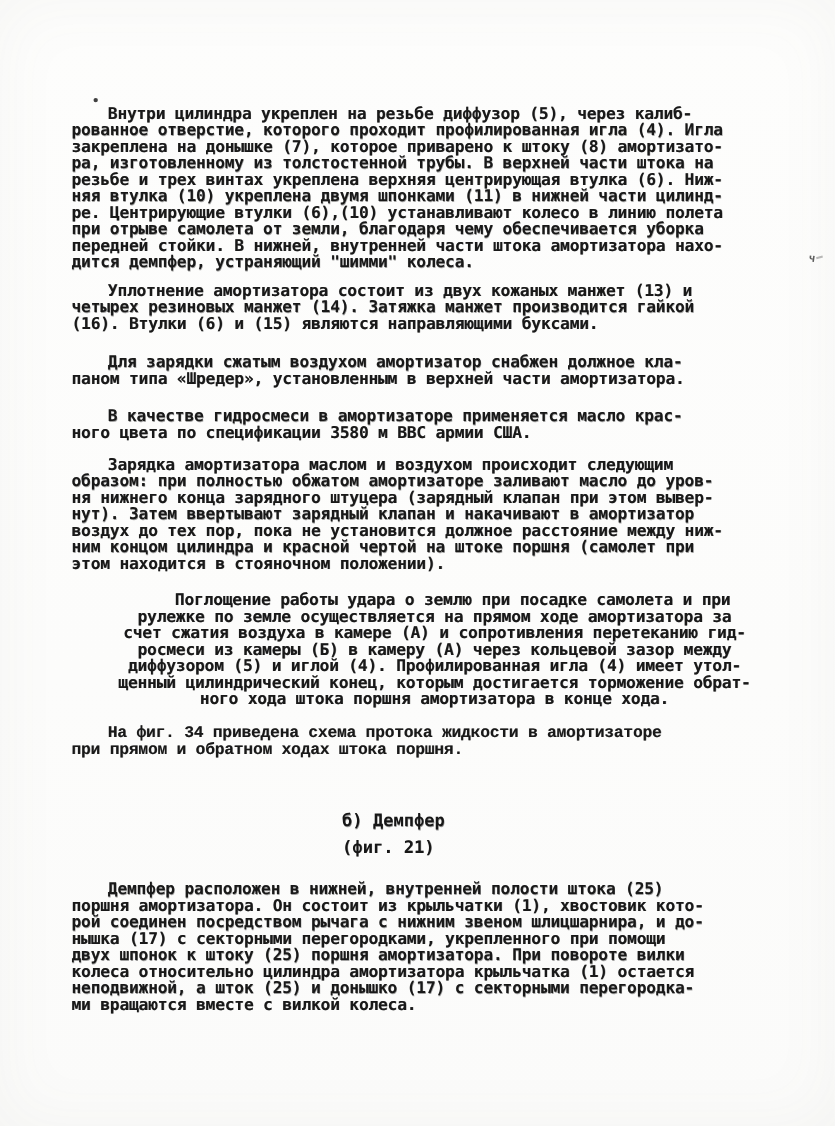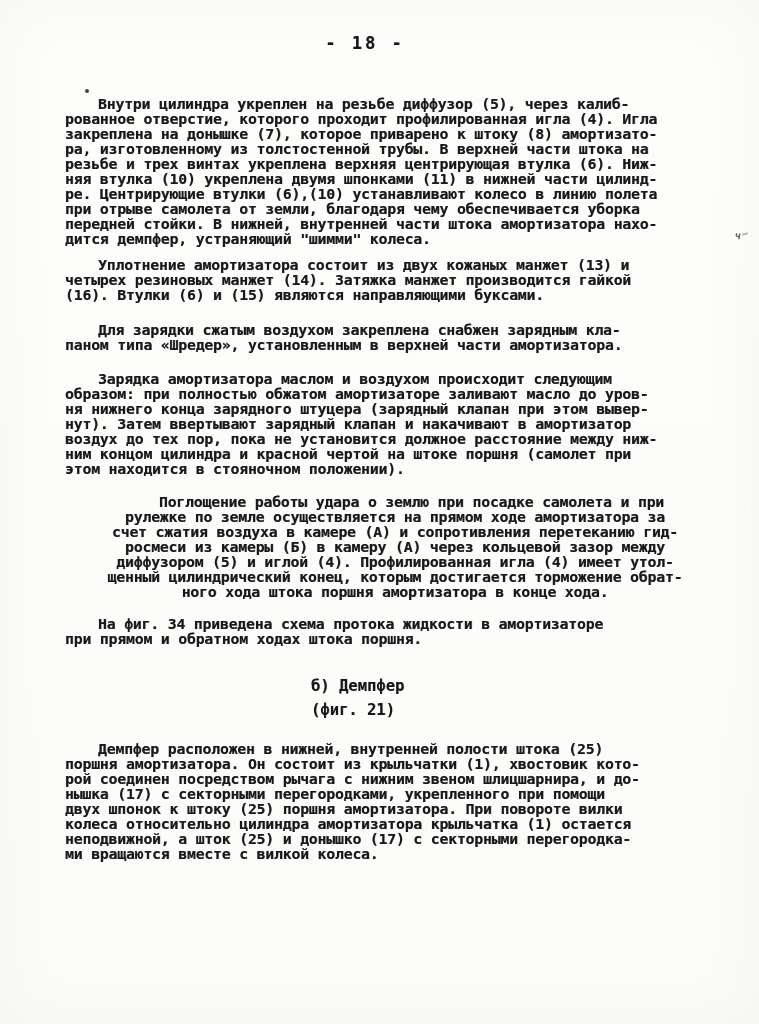--- a/index.html
+++ b/index.html
@@ -46,21 +46,21 @@
     letter-spacing: -0.2px;
     color: #191919;
     text-shadow: 0.4px 0.4px 0 rgba(25,25,25,0.40), -0.2px 0 0 rgba(25,25,25,0.18);
   }
   .p1 { margin-bottom: 11px; }
   .p2 { margin-bottom: 20px; }
   .p3 { margin-bottom: 19px; }
   .p4 { margin-bottom: 14px; }
   .p5 { margin-bottom: 18px; }
   .p6 { margin-bottom: 17px; text-align: center; }
-  .p7 { margin-bottom: 28px; }
+  .p7 { margin-bottom: 44px; font-family: Liberation Mono, monospace; }
   .section-heading {
     white-space: pre;
     font-size: 15.5px;
     line-height: 24px;
     font-weight: 700;
     padding-left: 246px;
     margin-bottom: 19px;
     color: #171717;
     text-shadow: 0.4px 0.4px 0 rgba(20,20,20,0.45);
   }
@@ -93,21 +93,20 @@
     height: 2px;
     background: rgba(60,60,60,0.35);
     transform: rotate(-15deg);
   }
 </style>
 </head>
 <body>
 
 <div class="page">
 
-  <div class="page-number">- 18 -</div>
 
   <span class="artifact-dot"></span>
   <span class="artifact-check">ч</span>
   <span class="artifact-smudge"></span>
 
   <div class="text-column">
 
     <div class="para p1">Внутри цилиндра укреплен на резьбе диффузор (5), через калиб-
 рованное отверстие, которого проходит профилированная игла (4). Игла
 закреплена на донышке (7), которое приварено к штоку (8) амортизато-
@@ -116,23 +115,25 @@
 няя втулка (10) укреплена двумя шпонками (11) в нижней части цилинд-
 ре. Центрирующие втулки (6),(10) устанавливают колесо в линию полета
 при отрыве самолета от земли, благодаря чему обеспечивается уборка
 передней стойки. В нижней, внутренней части штока амортизатора нахо-
 дится демпфер, устраняющий "шимми" колеса.</div>
 
     <div class="para p2">Уплотнение амортизатора состоит из двух кожаных манжет (13) и
 четырех резиновых манжет (14). Затяжка манжет производится гайкой
 (16). Втулки (6) и (15) являются направляющими буксами.</div>
 
-    <div class="para p3">Для зарядки сжатым воздухом закреплена снабжен зарядным кла-
+    <div class="para p3">Для зарядки сжатым воздухом амортизатор снабжен должное кла-
 паном типа «Шредер», установленным в верхней части амортизатора.</div>
 
+    <div class="para p4">В качестве гидросмеси в амортизаторе применяется масло крас-
+ного цвета по спецификации 3580 м ВВС армии США.</div>
 
     <div class="para p5">Зарядка амортизатора маслом и воздухом происходит следующим
 образом: при полностью обжатом амортизаторе заливают масло до уров-
 ня нижнего конца зарядного штуцера (зарядный клапан при этом вывер-
 нут). Затем ввертывают зарядный клапан и накачивают в амортизатор
 воздух до тех пор, пока не установится должное расстояние между ниж-
 ним концом цилиндра и красной чертой на штоке поршня (самолет при
 этом находится в стояночном положении).</div>
 
     <div class="para p6">Поглощение работы удара о землю при посадке самолета и при

